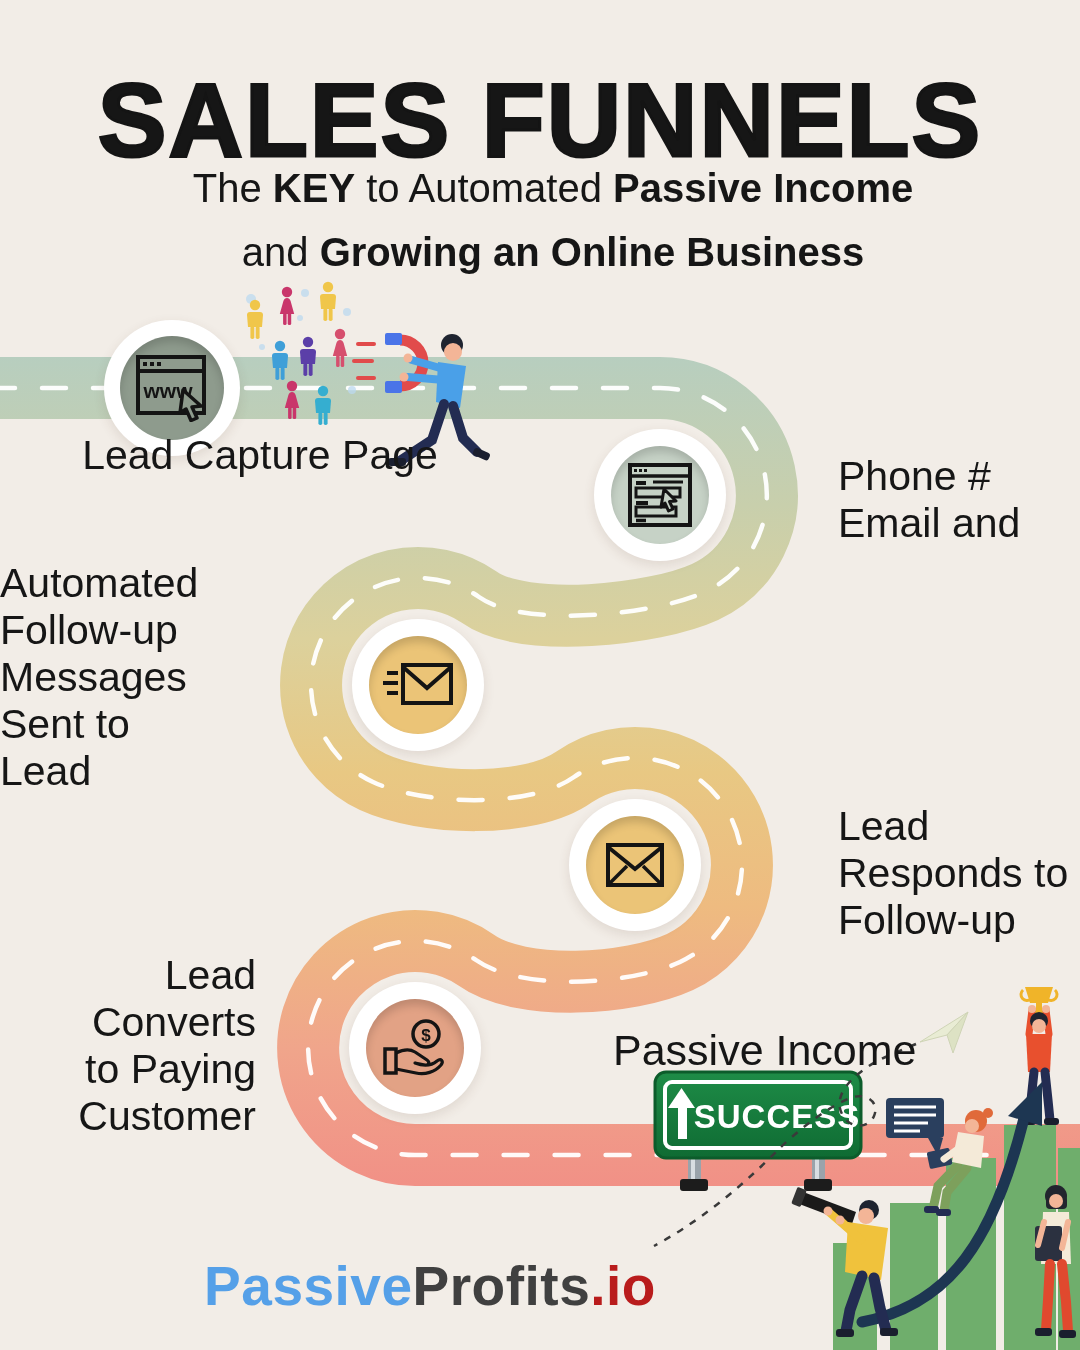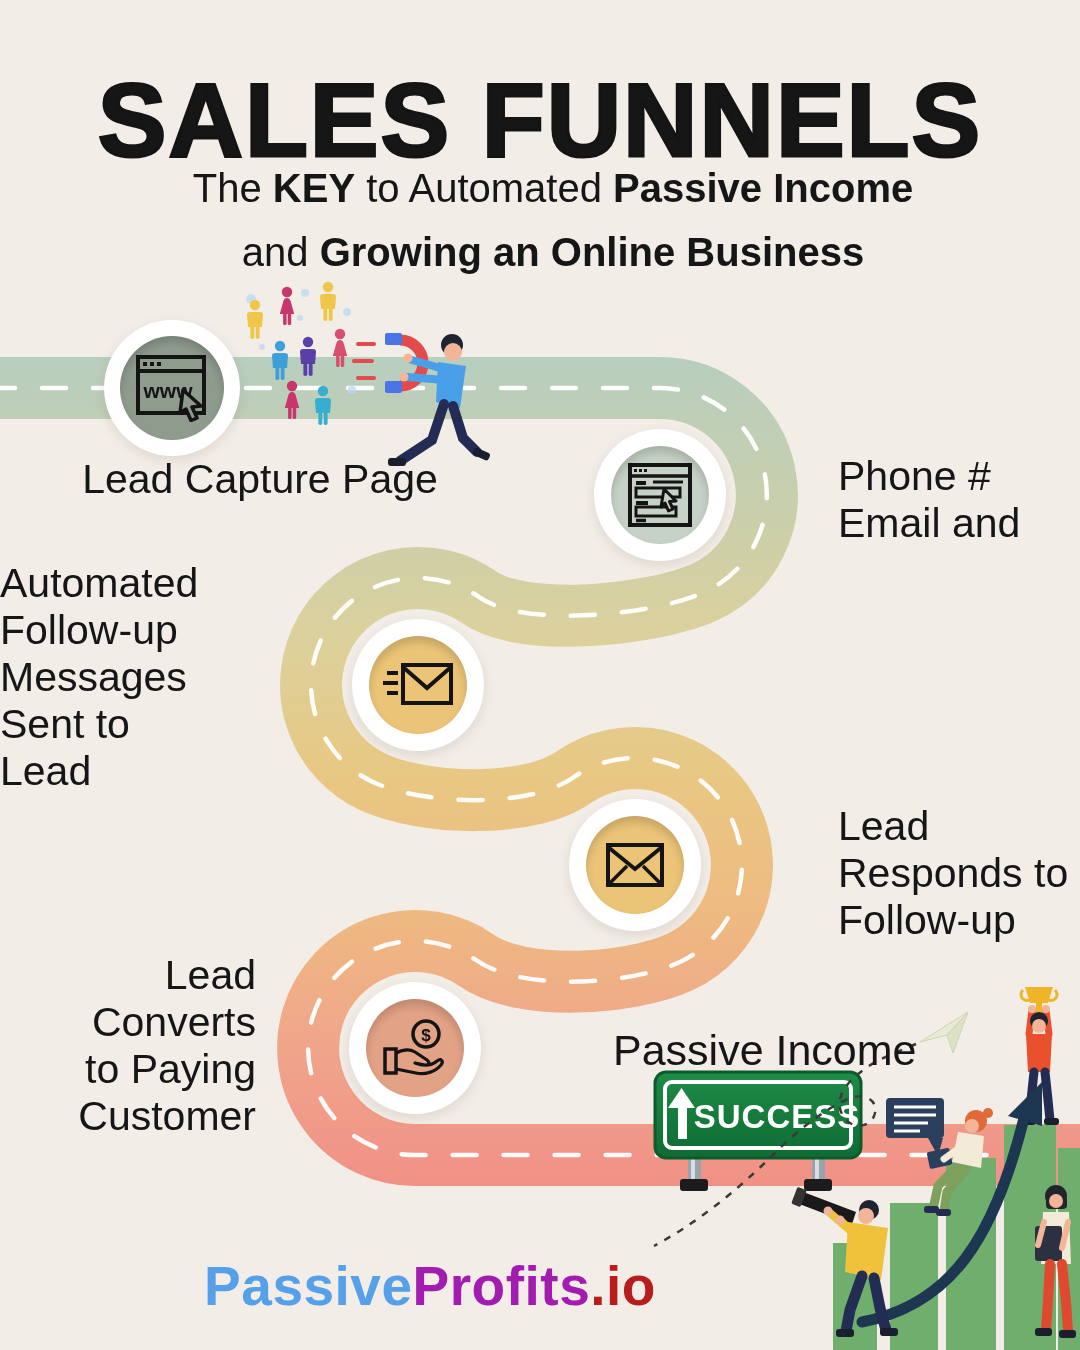--- a/index.html
+++ b/index.html
@@ -41,21 +41,21 @@
   .r1{left:104px;top:320px;width:136px;height:136px;}
   .r1 .inner{width:104px;height:104px;}
   .r2{left:594px;top:429px;width:132px;height:132px;}
   .r3{left:352px;top:619px;width:132px;height:132px;}
   .r4{left:569px;top:799px;width:132px;height:132px;}
   .r5{left:349px;top:982px;width:132px;height:132px;}
   .r2 .inner,.r3 .inner,.r4 .inner,.r5 .inner{width:98px;height:98px;}
 
   
   .mlabel{position:absolute;z-index:3;font-size:41px;line-height:47px;font-weight:400;}
-  .l1{left:80px;top:456px;width:360px;text-align:center;}
+  .l1{left:80px;top:432px;width:360px;text-align:center;}
   .l2{left:838px;top:453px;text-align:left;}
   .l3{left:0px;top:560px;width:250px;}
   .l4{left:838px;top:803px;text-align:left;}
   .l5{left:0px;top:952px;width:256px;text-align:right;}
   .ldest{left:613px;top:1026px;font-size:43px;z-index:3;position:absolute;}
 
   
   .logo{
     position:absolute;left:30px;top:1254px;width:800px;z-index:3;
     text-align:center;font-size:55px;font-weight:700;letter-spacing:0.5px;
@@ -378,15 +378,15 @@
 
   <div class="mlabel l5">
     <div>Lead</div>
     <div>Converts</div>
     <div>to Paying</div>
     <div>Customer</div>
   </div>
 
   <div class="ldest">Passive Income</div>
 
-  <div class="logo"><span style="color: rgb(85, 160, 232);">Passive</span><span class="mid" style="color: #a21caf;">Profits</span><span style="color: #b91c1c;">.io</span></div>
+  <div class="logo"><span style="color: rgb(85, 160, 232);">Passive</span><span class="mid" style="color: #404040;">Profits</span><span style="color: #b91c1c;">.io</span></div>
 
 </div>
 
 </body></html>

